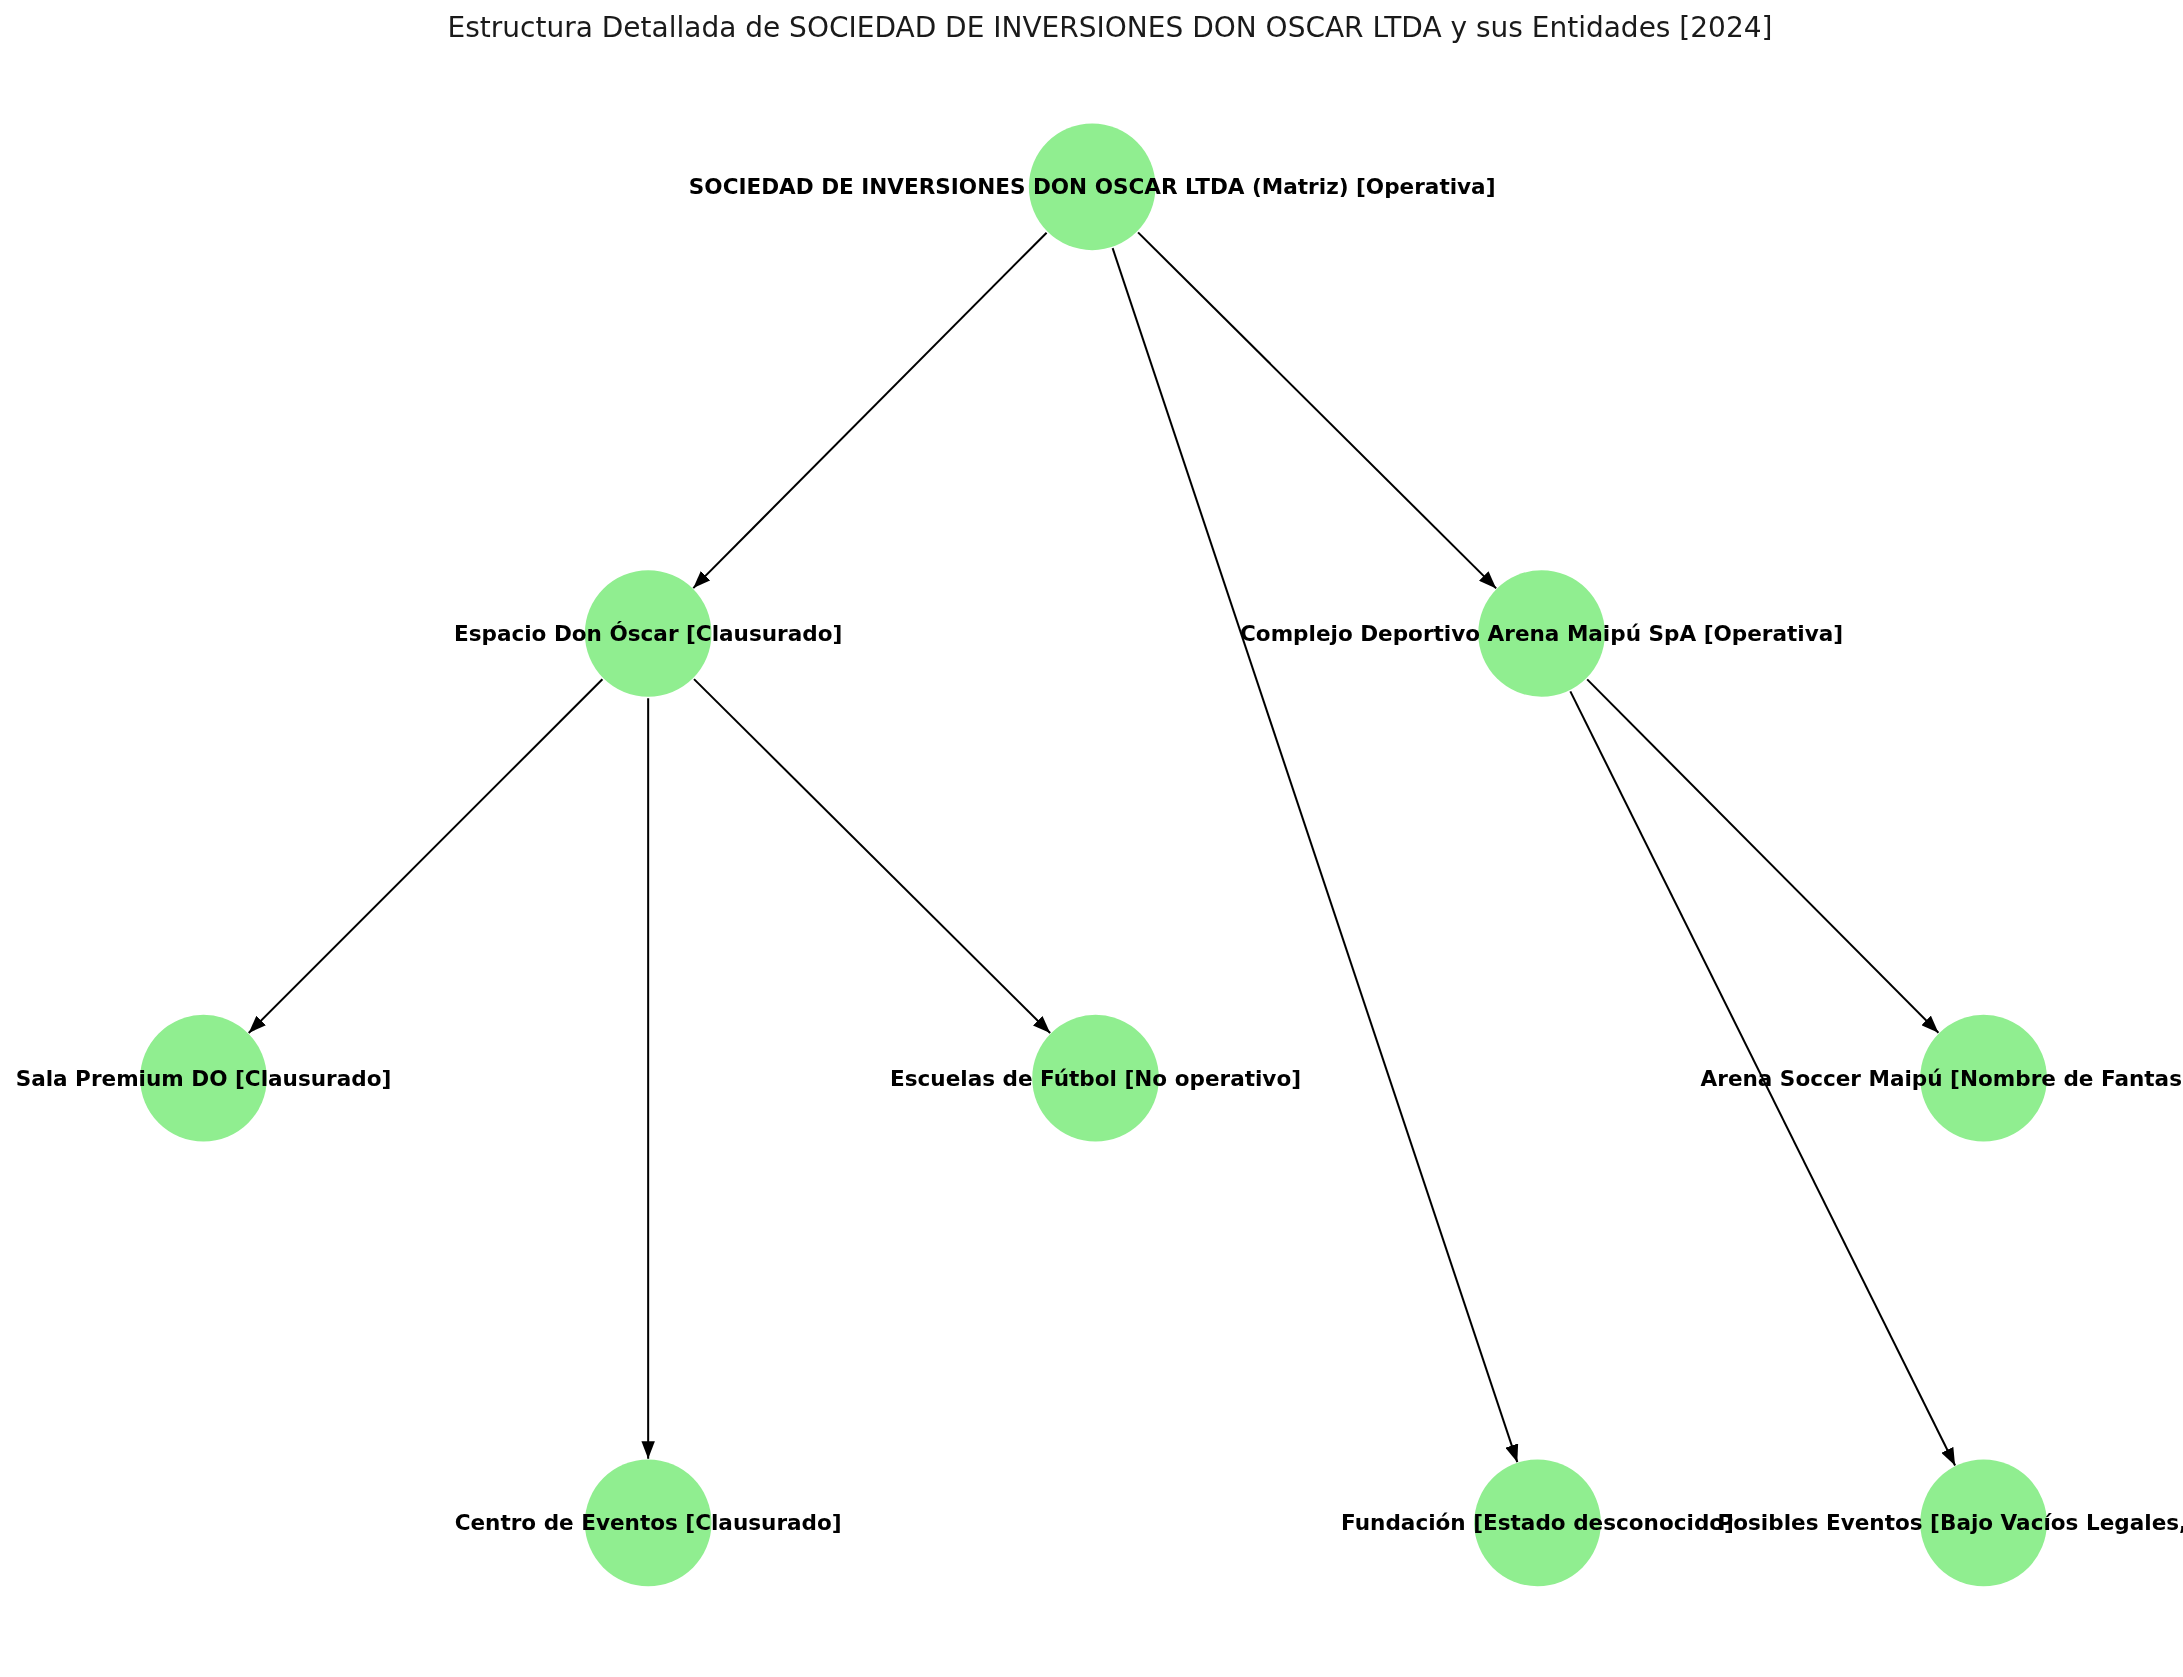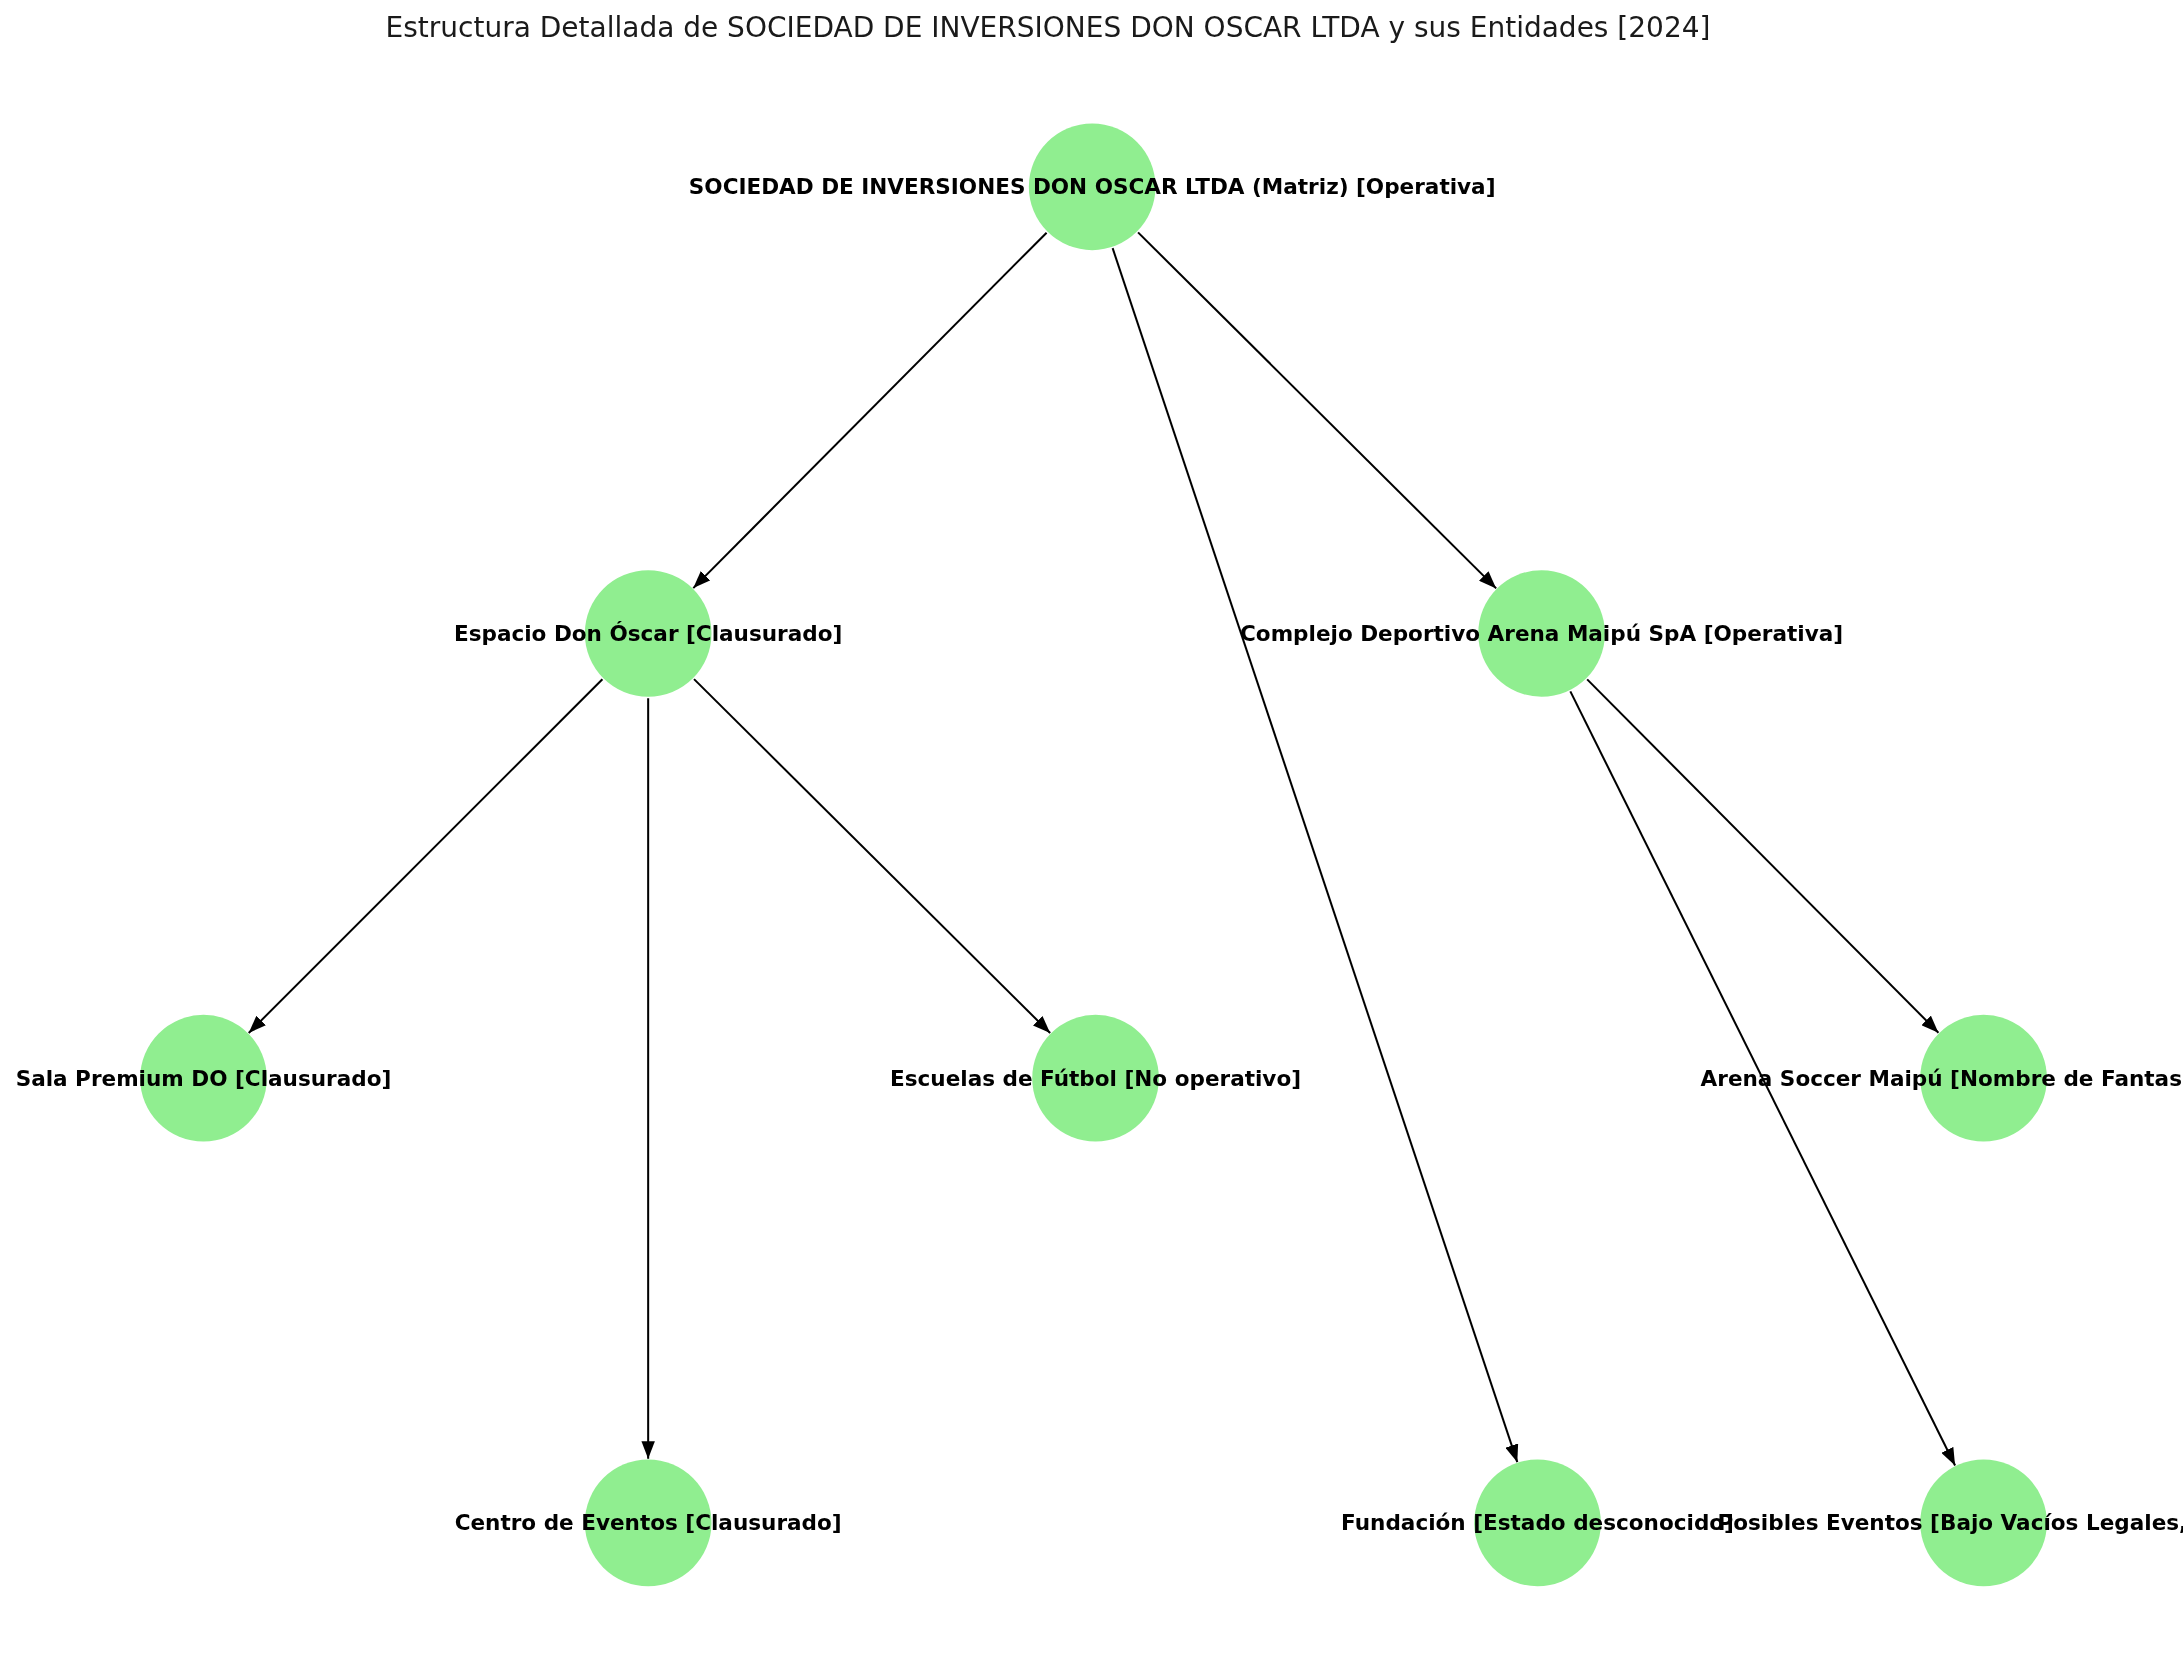--- a/index.html
+++ b/index.html
@@ -11,21 +11,21 @@
     position: relative;
     width: 2183px;
     height: 1678px;
     background: #ffffff;
     overflow: hidden;
     font-family: "DejaVu Sans", "Liberation Sans", sans-serif;
   }
   #chart-title {
     position: absolute;
     top: 10.8px;
-    left: 1048px;
+    left: 1110px;
     transform: translateX(-50%);
     font-size: 28px;
     font-weight: 400;
     color: #1a1a1a;
     white-space: nowrap;
   }
   #graph-svg {
     position: absolute;
     top: 0;
     left: 0;

